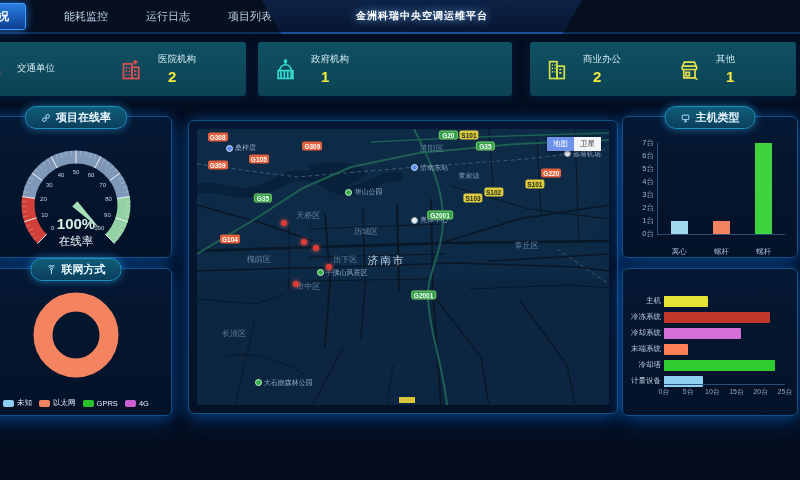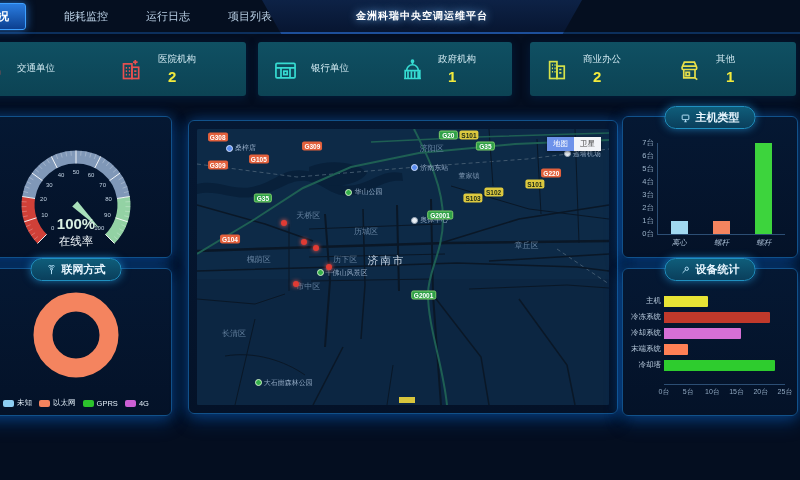--- a/index.html
+++ b/index.html
@@ -52,21 +52,21 @@
   .lgitem{display:flex;align-items:center;gap:3px;font-size:7.5px;color:#e2eef8;}
   .lgsw{width:11px;height:7px;border-radius:2px;display:inline-block;}
   
   .hwrap{position:absolute;left:34px;right:12px;top:26px;bottom:22px;
          border-left:1px solid #2c4e74;border-bottom:1px solid #2c4e74;}
   .hy{position:absolute;right:100%;margin-right:4px;font-size:7.5px;color:#9fb6cc;
       transform:translateY(50%);white-space:nowrap;}
   .hbars{position:absolute;inset:0;display:flex;align-items:flex-end;justify-content:space-around;}
   .bcol{width:17px;position:relative;display:flex;justify-content:center;align-items:flex-end;height:100%;}
   .bar{width:17px;}
-  .bxl{position:absolute;top:100%;margin-top:4px;font-size:7.5px;color:#a8bcd2;white-space:nowrap;font-style:italic;}
+  .bxl{position:absolute;top:100%;margin-top:13px;font-size:7.5px;color:#a8bcd2;white-space:nowrap;}
   
   .dwrap{position:absolute;left:8px;right:12px;top:26px;bottom:18px;}
   .drow{display:flex;align-items:center;height:12px;margin-bottom:4px;}
   .dlab{width:30px;flex:none;font-size:7.5px;color:#b8cadc;direction:rtl;overflow:hidden;
         white-space:nowrap;margin-right:3px;}
   .dtrack{flex:1;height:11px;position:relative;}
   .dbar{position:absolute;left:0;top:0;bottom:0;border-radius:0 1px 1px 0;}
   .daxis{position:absolute;left:33px;right:0;bottom:12px;border-top:1px solid #2c4e74;}
   .dxrow{position:absolute;left:33px;right:0;bottom:0;height:10px;}
   .dxt{position:absolute;transform:translateX(-50%);font-size:7px;color:#90a8c0;white-space:nowrap;}
@@ -142,33 +142,20 @@
           <div class="stext">
             <div class="slabel">医院机构</div>
             <div class="snum">2</div>
           </div>
         </div>
       </div>
       <div class="card">
         <div class="sitem">
           <span class="sicon" style="color: rgb(54, 220, 210);">
             <svg viewBox="0 0 24 24" fill="none" stroke="currentColor" stroke-width="1.5">
-              <rect x="3.5" y="6.5" width="17" height="13" rx="1"></rect>
-              <path d="M3.5 10.5 h17 M8 10.5 v9 M16 10.5 v9"></path>
-              <rect x="10.5" y="13.5" width="3" height="3"></rect>
-            </svg>
-          </span>
-          <div class="stext">
-            <div class="slabel">银行单位</div>
-            <div class="snum"></div>
-          </div>
-        </div>
-        <div class="sitem">
-          <span class="sicon" style="color: rgb(54, 220, 210);">
-            <svg viewBox="0 0 24 24" fill="none" stroke="currentColor" stroke-width="1.5">
               <path d="M4.5 20 h15 M5.5 20 v-7 h13 v7"></path>
               <path d="M8 13.5 v6.5 M11 13.5 v6.5 M14 13.5 v6.5 M17 13.5 v6.5"></path>
               <path d="M6.8 13 a5.2 5.2 0 0 1 10.4 0"></path>
               <path d="M12 5.5 v2.2"></path>
               <circle cx="12" cy="4.6" r="0.9"></circle>
             </svg>
           </span>
           <div class="stext">
             <div class="slabel">政府机构</div>
             <div class="snum">1</div>
@@ -201,20 +188,28 @@
           </span>
           <div class="stext">
             <div class="slabel">其他</div>
             <div class="snum">1</div>
           </div>
         </div>
       </div>
     </div>
 
   <div class="panel" id="p-gauge">
+    <div class="pill">
+      <svg viewBox="0 0 12 12">
+          <circle cx="4" cy="8" r="2.2"></circle>
+          <circle cx="8" cy="4" r="2.2"></circle>
+          <path d="M4.8 7.2 L7.2 4.8"></path>
+        </svg>
+      <span>项目在线率</span>
+    </div>
     <div id="gaugebox"><svg width="170" height="120" viewBox="0 0 170 120">
           <path d="M51.1,107.9 A48,48 0 0 1 37.6,66.5" stroke="#d04038" stroke-width="13" fill="none"></path>
           <path d="M37.6,66.5 A48,48 0 0 1 132.4,66.5" stroke="#8098b8" stroke-width="13" fill="none"></path>
           <path d="M132.4,66.5 A48,48 0 0 1 118.9,107.9" stroke="#93d2a4" stroke-width="13" fill="none"></path>
           <line x1="46.5" y1="112.5" x2="55.7" y2="103.3" stroke="rgba(255,255,255,0.9)" stroke-width="1"></line>
           <line x1="43.0" y1="108.7" x2="46.9" y2="105.6" stroke="rgba(255,255,255,0.5)" stroke-width="0.5"></line>
           <line x1="39.9" y1="104.6" x2="44.1" y2="101.8" stroke="rgba(255,255,255,0.5)" stroke-width="0.5"></line>
           <line x1="37.2" y1="100.3" x2="41.6" y2="97.8" stroke="rgba(255,255,255,0.5)" stroke-width="0.5"></line>
           <line x1="35.0" y1="95.6" x2="39.6" y2="93.7" stroke="rgba(255,255,255,0.5)" stroke-width="0.5"></line>
           <line x1="33.2" y1="90.8" x2="45.5" y2="86.8" stroke="rgba(255,255,255,0.9)" stroke-width="1"></line>
@@ -447,27 +442,20 @@
           </div>
           <div class="bcol">
             <div class="bar" style="height: 100%; background: rgb(61, 212, 61);"></div>
             <div class="bxl">螺杆</div>
           </div>
         </div>
       </div>
   </div>
 
   <div class="panel" id="p-dev">
-    <div class="pill">
-      <svg viewBox="0 0 12 12">
-          <circle cx="7.5" cy="4.5" r="2"></circle>
-          <path d="M6 6 L2.5 9.5"></path>
-        </svg>
-      <span>设备统计</span>
-    </div>
     <div class="dwrap" id="dwrap">
         <div class="drow">
           <div class="dlab">主机</div>
           <div class="dtrack">
             <div class="dbar" style="width: 36%; background: rgb(232, 228, 53);"></div>
           </div>
         </div>
         <div class="drow">
           <div class="dlab">冷冻系统</div>
           <div class="dtrack">
@@ -483,20 +471,26 @@
         <div class="drow">
           <div class="dlab">末端系统</div>
           <div class="dtrack">
             <div class="dbar" style="width: 20%; background: rgb(255, 128, 85);"></div>
           </div>
         </div>
         <div class="drow">
           <div class="dlab">冷却塔</div>
           <div class="dtrack">
             <div class="dbar" style="width: 92%; background: rgb(46, 204, 46);"></div>
+          </div>
+        </div>
+        <div class="drow">
+          <div class="dlab">计量设备</div>
+          <div class="dtrack">
+            <div class="dbar" style="width: 32%; background: rgb(143, 208, 240);"></div>
           </div>
         </div>
         <div class="daxis"></div>
         <div class="dxrow">
           <span class="dxt" style="left: 0%;">0台</span>
           <span class="dxt" style="left: 20%;">5台</span>
           <span class="dxt" style="left: 40%;">10台</span>
           <span class="dxt" style="left: 60%;">15台</span>
           <span class="dxt" style="left: 80%;">20台</span>
           <span class="dxt" style="left: 100%;">25台</span>

